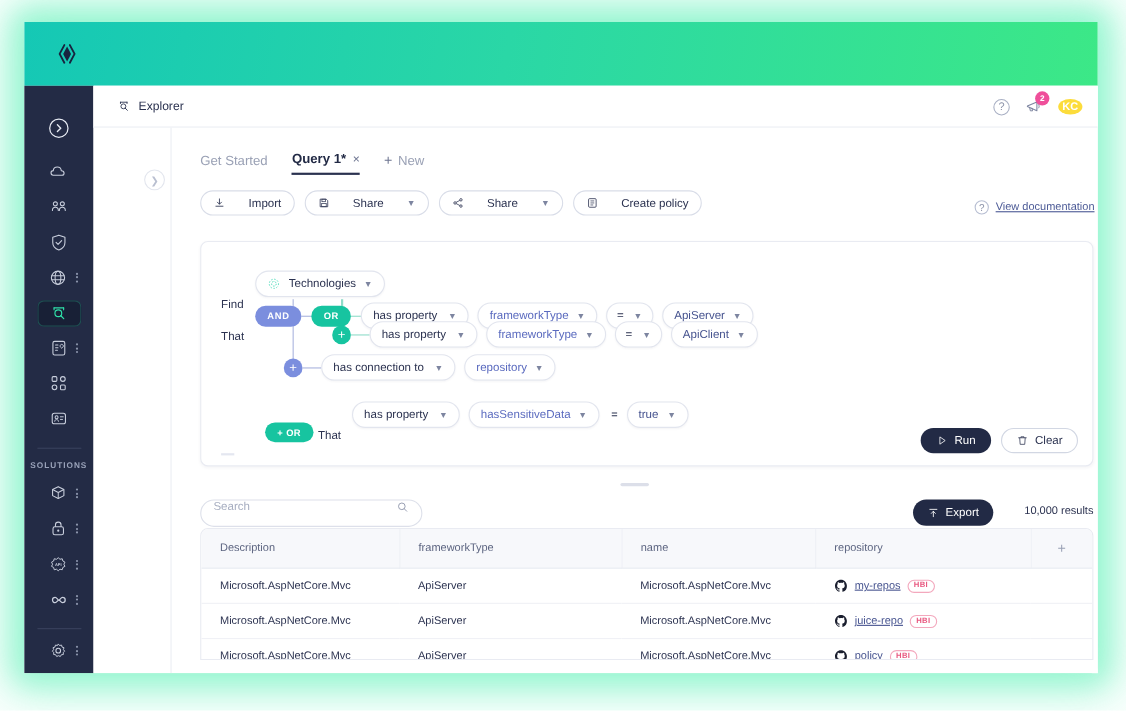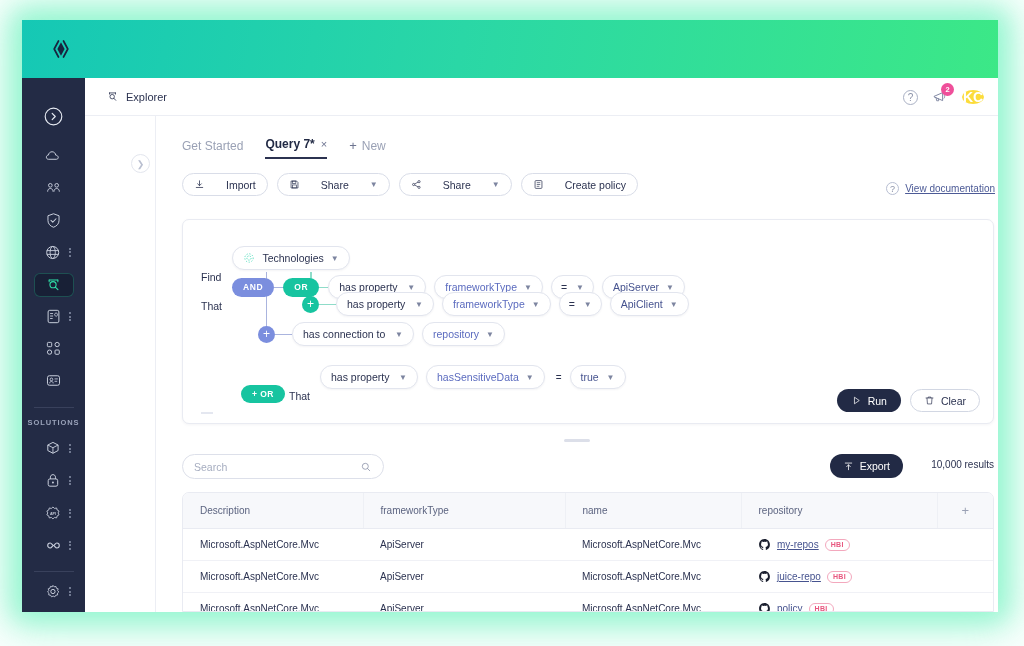--- a/index.html
+++ b/index.html
@@ -111,21 +111,21 @@
   #megaphone-wrap { position: relative; width: 18px; height: 18px; cursor: pointer; }
   #megaphone-badge {
     position: absolute; right: -5px; top: -5px;
     width: 13px; height: 13px; border-radius: 50%;
     background: #ef4f9a; color: #fff; font-size: 7.5px; font-weight: 700;
     display: flex; align-items: center; justify-content: center;
   }
   #avatar {
     width: 22px; height: 14px; border-radius: 50%;
     background: #fcdc3b; color: #ffffff;
-    font-size: 14px; font-weight: 700;
+    font-size: 10px; font-weight: 700;
     display: flex; align-items: center; justify-content: center;
     cursor: pointer;
   }
 
   
   #collapse-btn {
     position: absolute; left: 46px; top: 76px;
     width: 19px; height: 19px; border-radius: 50%;
     border: 1px solid #e3e6ee; color: #b9bfd0;
     background: #fff;
@@ -247,42 +247,42 @@
     position: absolute; left: 50%; top: 323px; transform: translateX(-50%);
     width: 26px; height: 3px; border-radius: 2px; background: #dcdfe9; cursor: ns-resize;
   }
 
   
   #results-bar { position: absolute; left: 26px; top: 338px; width: 812px; height: 28px; }
   #search-box {
     position: absolute; left: 0; top: 0;
     width: 202px; height: 25px;
     border: 1px solid #dde0ea; border-radius: 13px; background: #fff;
-    display: flex; align-items: center; padding: 0 11px;
+    display: flex; align-items: flex-start; padding: 0 11px;
   }
   #search-input {
     border: none; outline: none; flex: 1;
     font-size: 10.5px; color: #2b3250;
     font-family: "Liberation Sans", sans-serif; background: transparent;
   }
   #search-input::placeholder { color: #a6adc0; }
   #export-btn {
     position: absolute; right: 91px; top: 0;
     display: flex; align-items: center; gap: 6px;
     height: 24px; padding: 0 13px; border-radius: 12px;
     background: #222a45; color: #fff; font-size: 10.5px; cursor: pointer;
   }
   #results-count {
     position: absolute; right: 0; top: 5px;
     font-size: 10px; color: #2b3250; white-space: nowrap;
   }
 
   
   #table-wrap {
-    position: absolute; left: 26px; top: 376px;
+    position: absolute; left: 26px; top: 364px;
     width: 812px; height: 120px;
     border: 1px solid #e9ebf2; border-radius: 7px 7px 0 0;
     overflow: hidden; background: #fff;
   }
   table { width: 100%; border-collapse: collapse; }
   thead th {
     background: #f7f8fb;
     font-size: 10px; font-weight: 400; color: #5d6party; color: #5c6480;
     text-align: left; padding: 10px 0 10px 17px; height: 32px;
     border-bottom: 1px solid #e9ebf2;
@@ -504,21 +504,21 @@
 
       <div id="gutter-line"></div>
       <div id="collapse-btn">❯</div>
 
       <div id="content">
 
         <div id="tabs">
           <div class="tab">Get Started</div>
           <div class="tab-sep"></div>
           <div class="tab active">
-            <span>Query 7*</span><span class="tab-close">×</span>
+            <span>Query 1*</span><span class="tab-close">×</span>
           </div>
           <div class="tab-sep"></div>
           <div id="new-tab">
             <span style="font-size:13px;color:#6d7490;">+</span>
             <span>New</span>
           </div>
         </div>
 
         <div id="toolbar">
           <div class="pill-btn">

